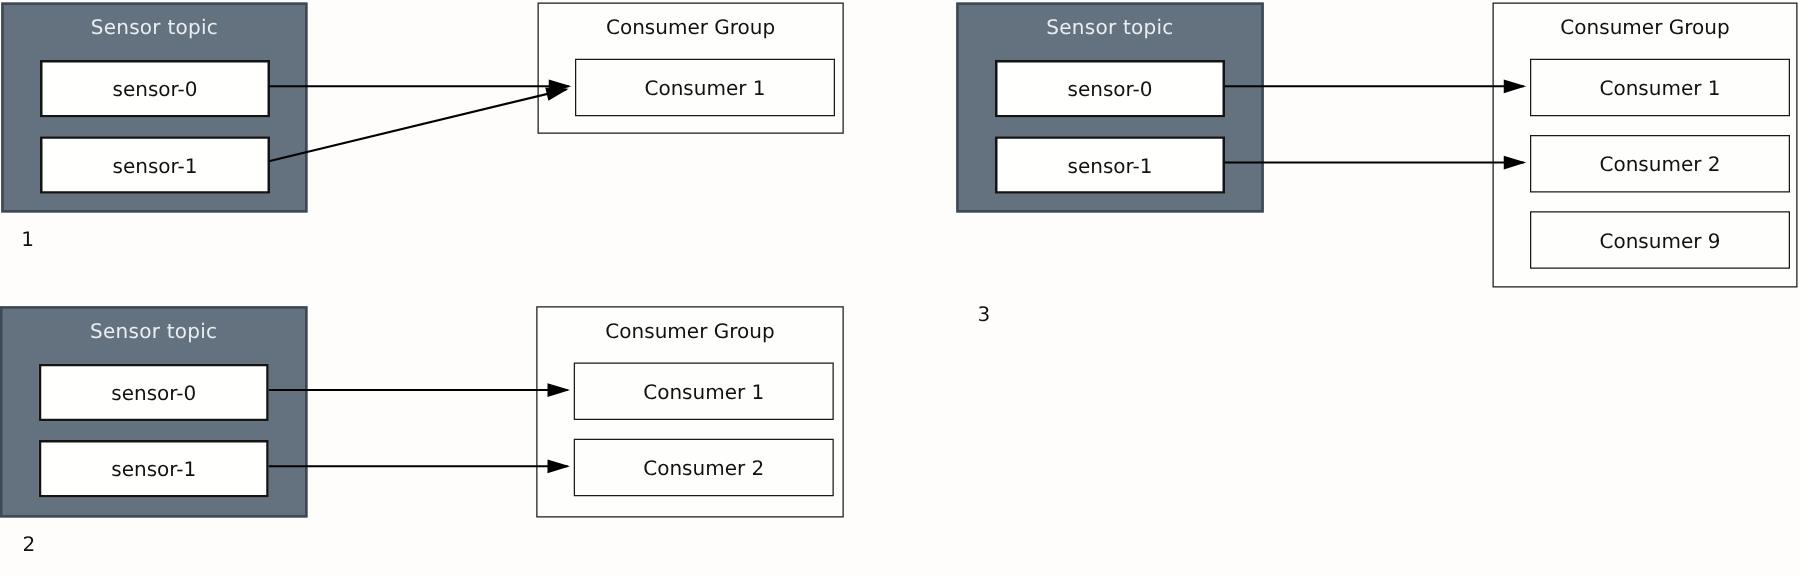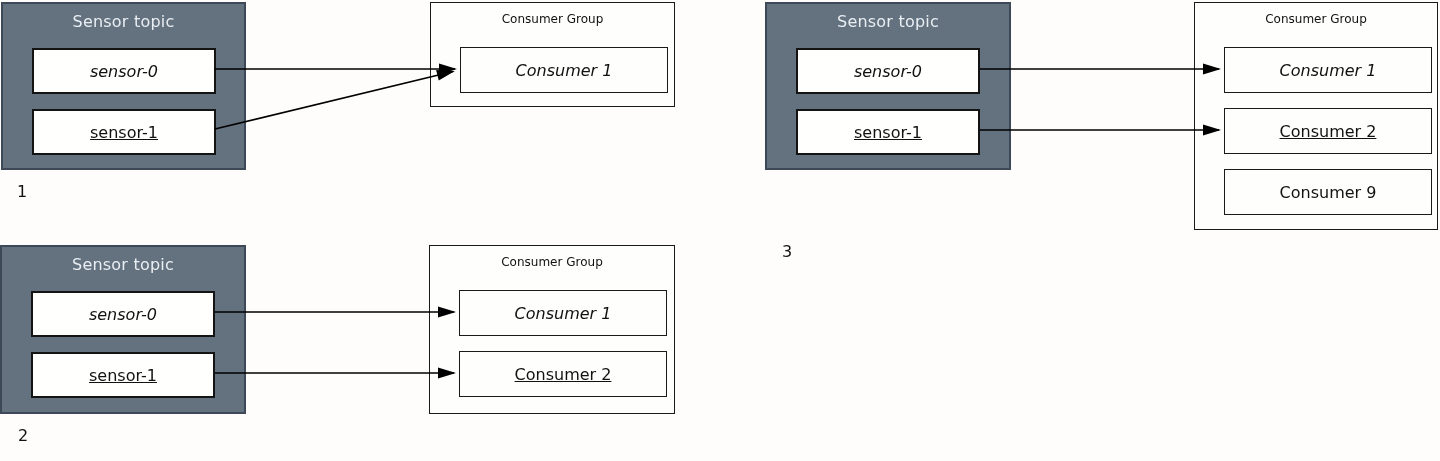--- a/index.html
+++ b/index.html
@@ -53,38 +53,38 @@
     border: 1.5px solid #1a1a1a;
     box-sizing: border-box;
   }
   .group-title {
     position: absolute;
     left: 0;
     top: 9px;
     width: 100%;
     text-align: center;
     color: #111111;
-    font-size: 12px;
+    font-size: 16px;
   }
   .consumer-box {
     position: absolute;
     left: 29px;
     width: 208px;
     height: 46px;
     background: #fefefc;
     border: 1.5px solid #1a1a1a;
     box-sizing: border-box;
     display: flex;
     align-items: center;
     justify-content: center;
     font-size: 16px;
     color: #111111;
   }
-  .row1 { top: 44px; font-style: italic; }
-  .row2 { top: 105px; text-decoration: underline; }
+  .row1 { top: 44px; }
+  .row2 { top: 105px; }
   .row3 { top: 166px; }
 
   .diagram-label {
     position: absolute;
     font-size: 16px;
     color: #111111;
   }
 
   
   

